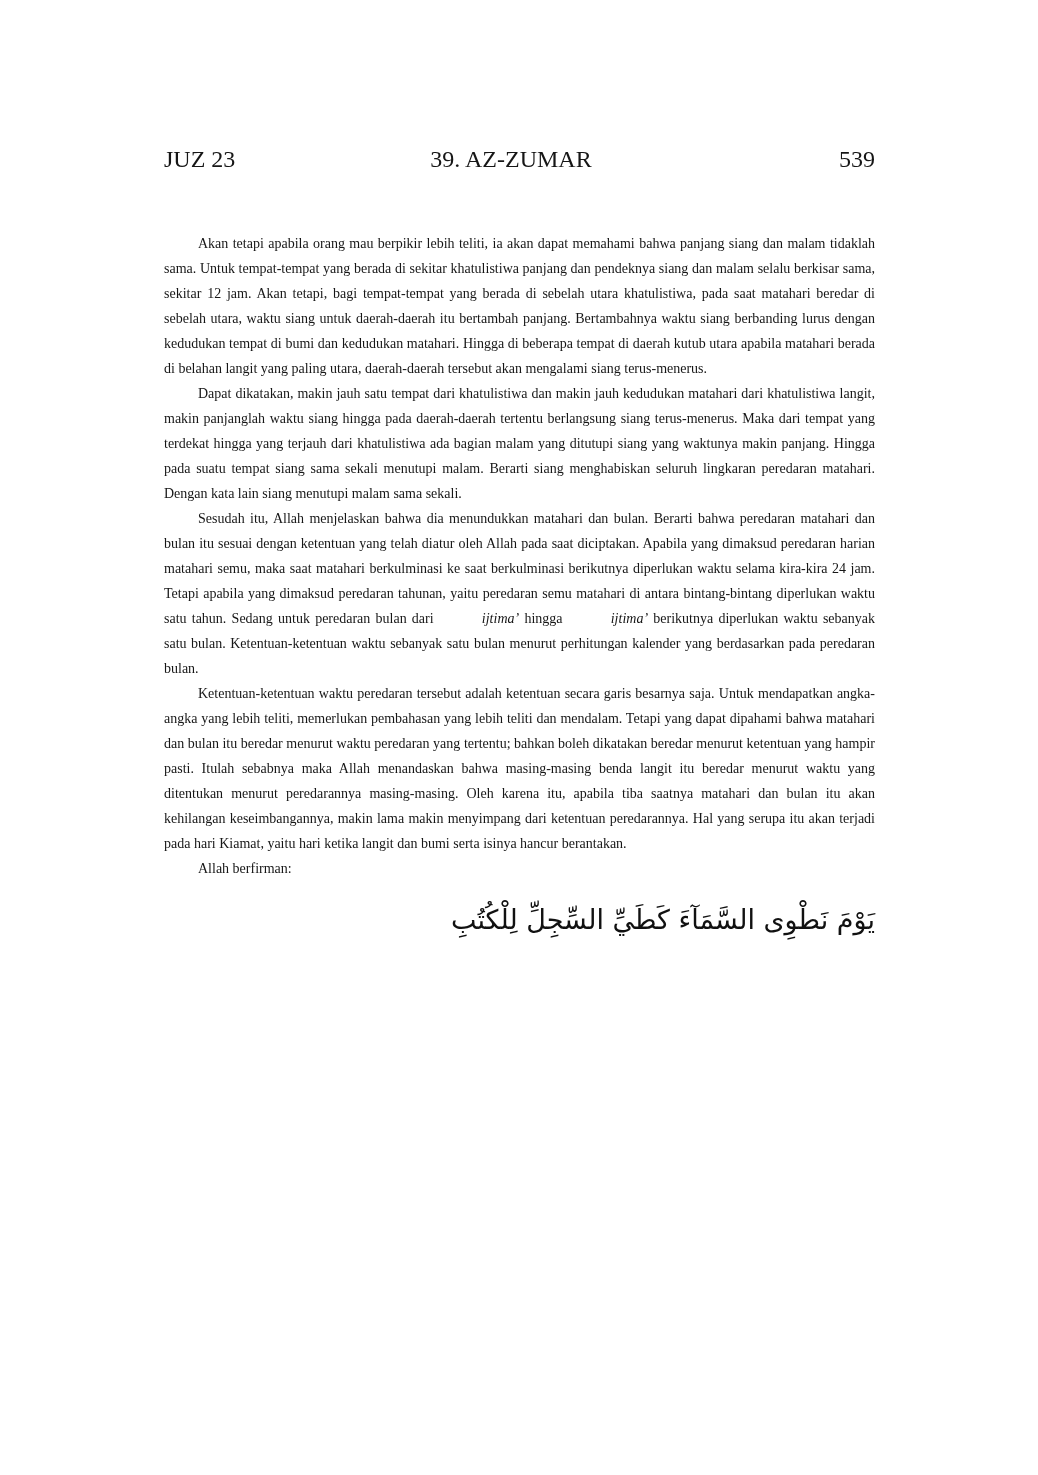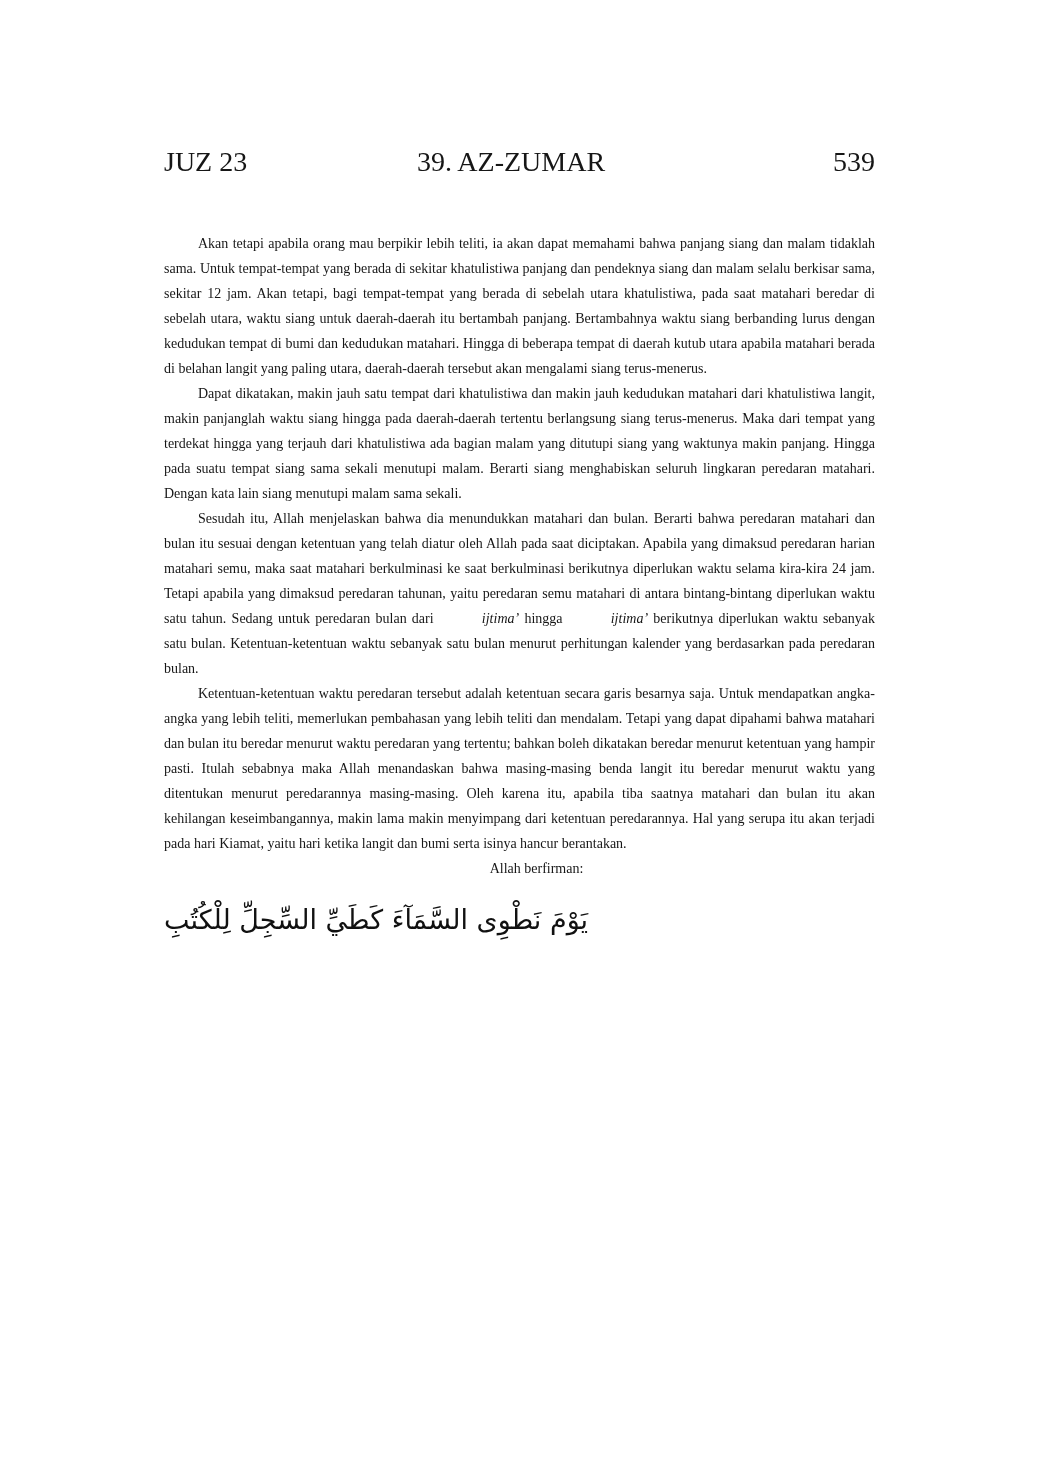--- a/index.html
+++ b/index.html
@@ -16,21 +16,21 @@
     color: #161616;
     overflow: hidden;
   }
 
   .page-header {
     position: absolute;
     left: 164px;
     top: 146px;
     width: 711px;
     height: 26px;
-    font-size: 28px;
+    font-size: 24px;
   }
   .hdr-left  { position: absolute; left: 0; top: 0; }
   .hdr-center{ position: absolute; left: 0; right: 17px; top: 0; text-align: center; }
   .hdr-right { position: absolute; right: 0; top: 0; }
 
   .page-body {
     position: absolute;
     left: 164px;
     top: 231px;
     width: 711px;
@@ -39,25 +39,25 @@
   .par {
     margin: 0;
     font-size: 14px;
     line-height: 25px;
     text-align: justify;
     text-indent: 34px;
   }
 
   .par em { font-style: italic; margin-left: 43px; }
 
-  .verse-intro { text-align: center; }
+  .verse-intro { text-align: left; }
 
   .arabic-verse {
     margin-top: 16px;
-    text-align: left;
+    text-align: right;
     direction: rtl;
     font-family: "DejaVu Sans", sans-serif;
     font-size: 27px;
     line-height: 1.7;
     color: #111111;
   }
 </style>
 </head>
 <body>
 

